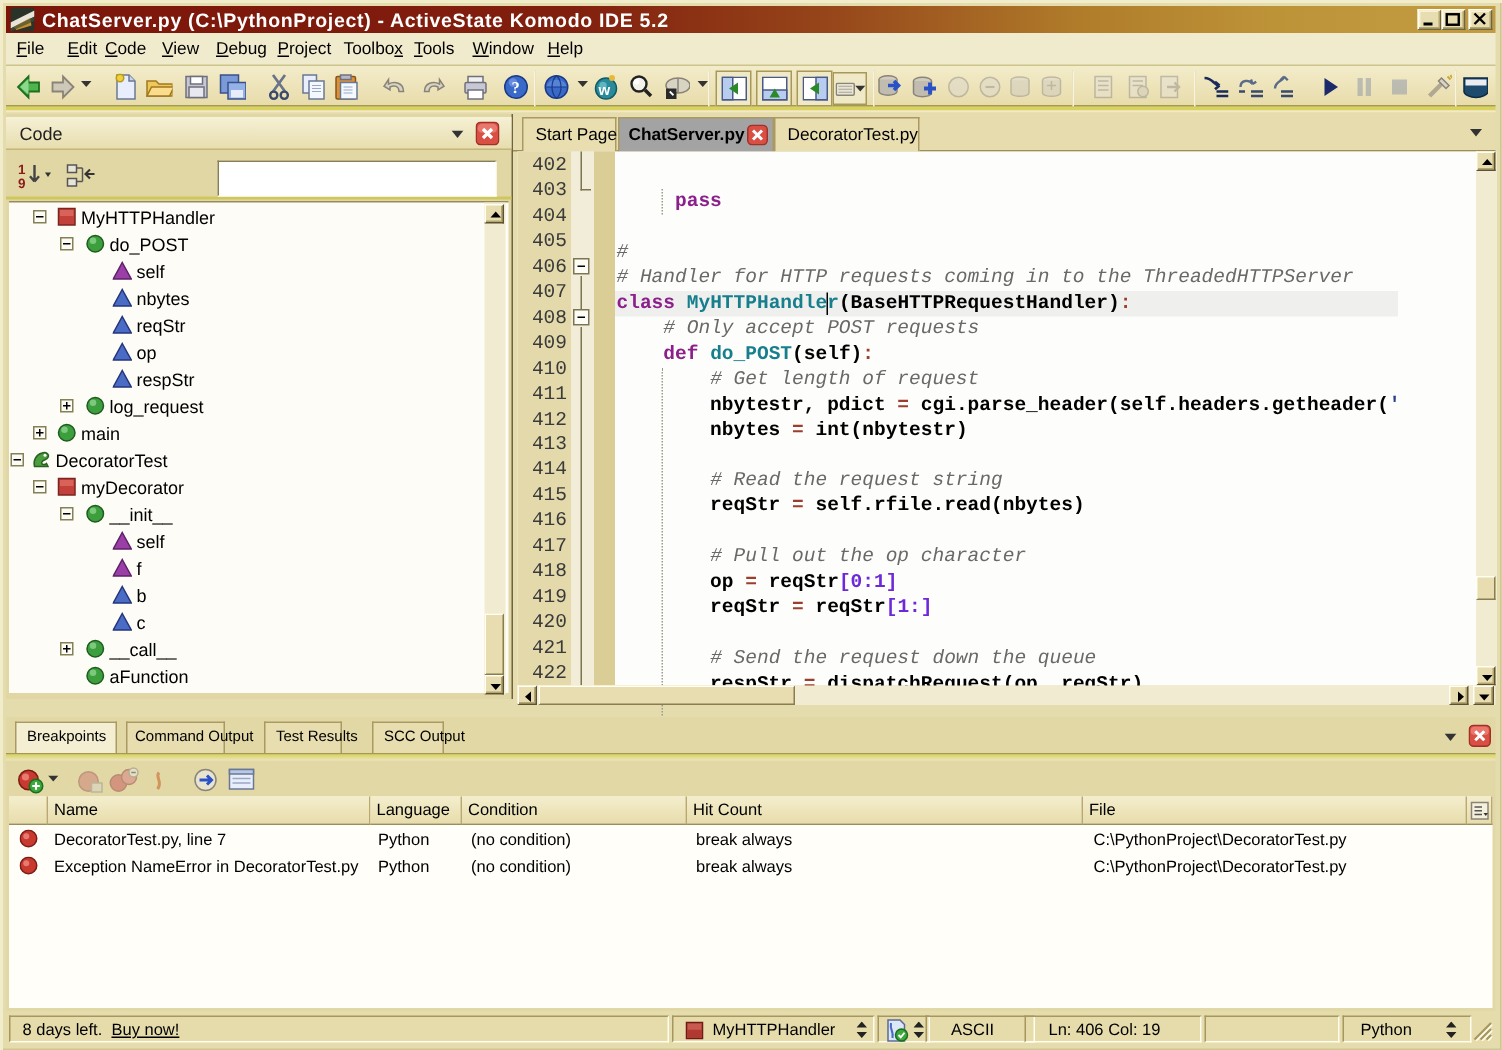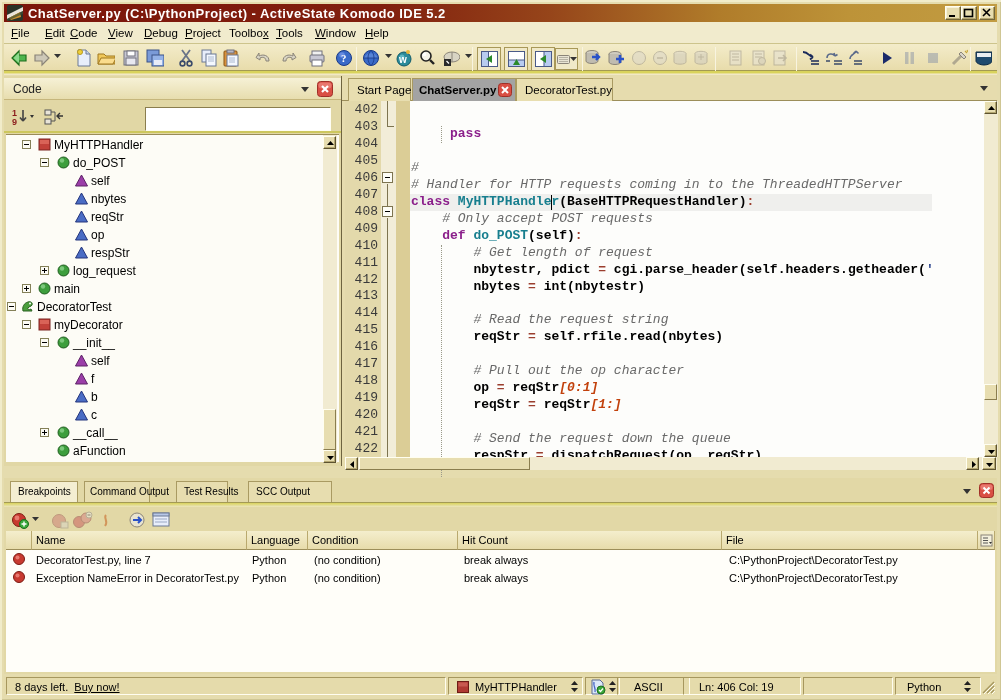--- a/index.html
+++ b/index.html
@@ -61,21 +61,21 @@
 #margin-fold { position:absolute; left:36px; top:0; width:15px; height:356px; background:#f2edd8; }
 #margin-gut { position:absolute; left:51px; top:0; width:14px; height:356px; background:#dbcd96; }
 #codearea { position:absolute; left:65px; top:0; width:522px; height:356px; overflow:hidden;margin-top:24px; }
 #lnums { position:absolute; left:0; top:1px; width:33px; text-align:right; line-height:16.95px; color:#3a3a3a; font-family:"Liberation Mono", monospace; font-size:13px; }
 #code { position:absolute; left:1px; top:1px; line-height:16.95px; font-weight:bold; white-space:pre; font-family:"Liberation Mono", monospace; font-size:13px; }
 #code .c { color:#696969; font-style:italic; font-weight:normal; }
 #code .k { color:#8b1f8b; }
 #code .n { color:#177e8e; }
 #code .s { color:#27408b; }
 #code .o { color:#9b3e2e; }
-#code .d { color:#c2410c;font-style:italic; }
+#code .d { color:#6d28d9; }
 .curline { position:absolute; left:0px; top:69px; width:574px; height:17px; background:#efefed; }
 #caret { position:absolute; left:141px; top:70px; width:1px; height:15px; background:#000; }
 .iguide { position:absolute; width:1px; border-left:1px dotted #9a9a8a; }
 
 
 .fbox { position:absolute; left:1px; width:11px; height:11px; background:#fdfdf6; border:1px solid #7d7450; }
 .fbox i { position:absolute; left:2px; top:4px; width:5px; height:1px; background:#000; }
 .fline { position:absolute; background:#7d7450; }
 
 
@@ -646,21 +646,21 @@
     <div style="position:absolute;left:0;top:25px;width:993px;height:4px;background:linear-gradient(#d9d35c,#ece5c0)"></div>
     <div class="btab active" style="left:6px;width:68px">
         <span class="tl">Breakpoints</span>
       </div>
     <div class="btab" style="left:80px;width:66px">
         <span class="tl" style="left:5px">Command Output</span>
       </div>
     <div class="btab" style="left:172px;width:52px">
         <span class="tl">Test Results</span>
       </div>
-    <div class="btab" style="left:244px;width:84px">
+    <div class="btab" style="left:244px;width:48px">
         <span class="tl">SCC Output</span>
       </div>
     <svg style="position:absolute;left:959px;top:11px" width="9" height="7">
         <path d="M0 0 L8 0 L4 5 Z" fill="#333"></path>
       </svg>
     <svg style="position:absolute;left:975px;top:5px" width="15" height="15">
         <rect x="0.5" y="0.5" width="14" height="14" rx="3" fill="#d94f44" stroke="#a03028"></rect>
         <rect x="1.5" y="1.5" width="12" height="5.5" rx="2.5" fill="#e8786e"></rect>
         <path d="M4.5 4.5 L10.5 10.5 M10.5 4.5 L4.5 10.5" stroke="#fff" stroke-width="2"></path>
       </svg>

